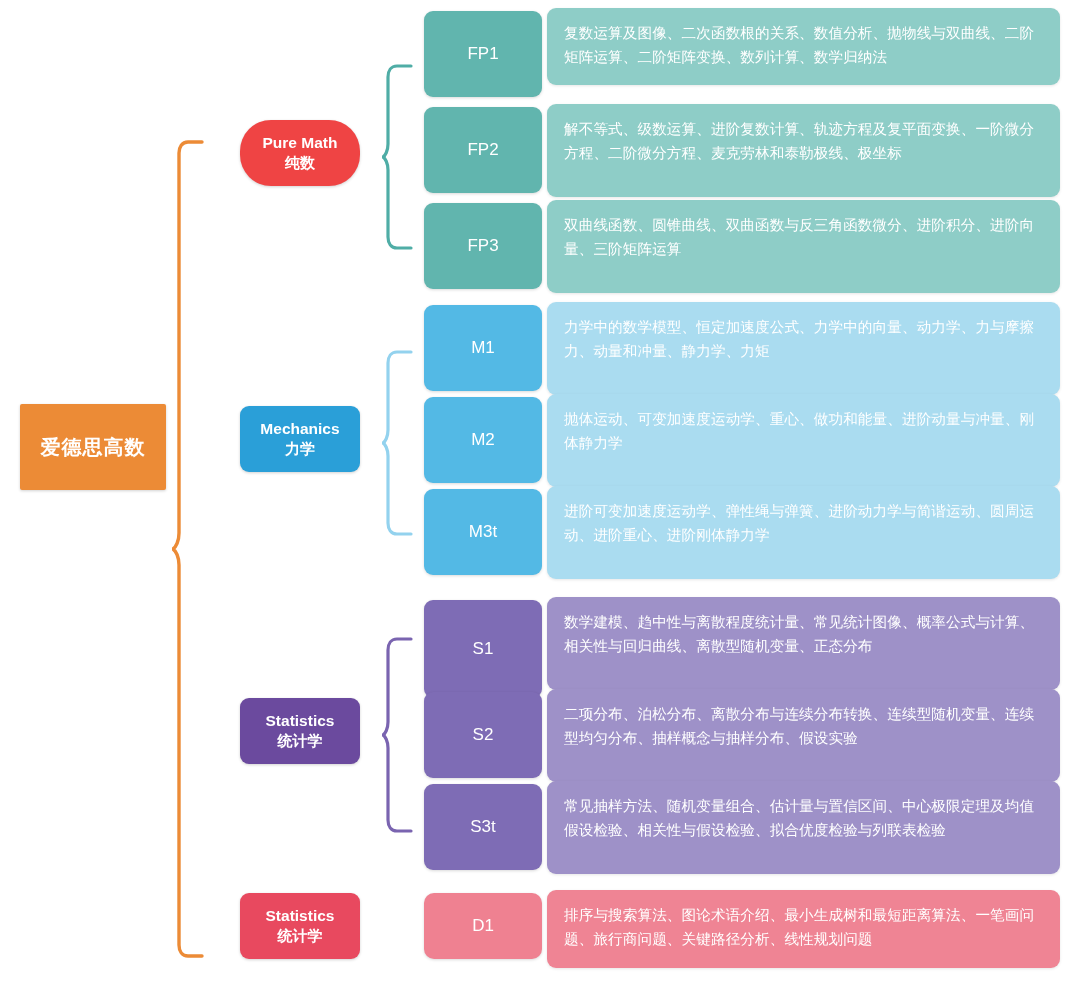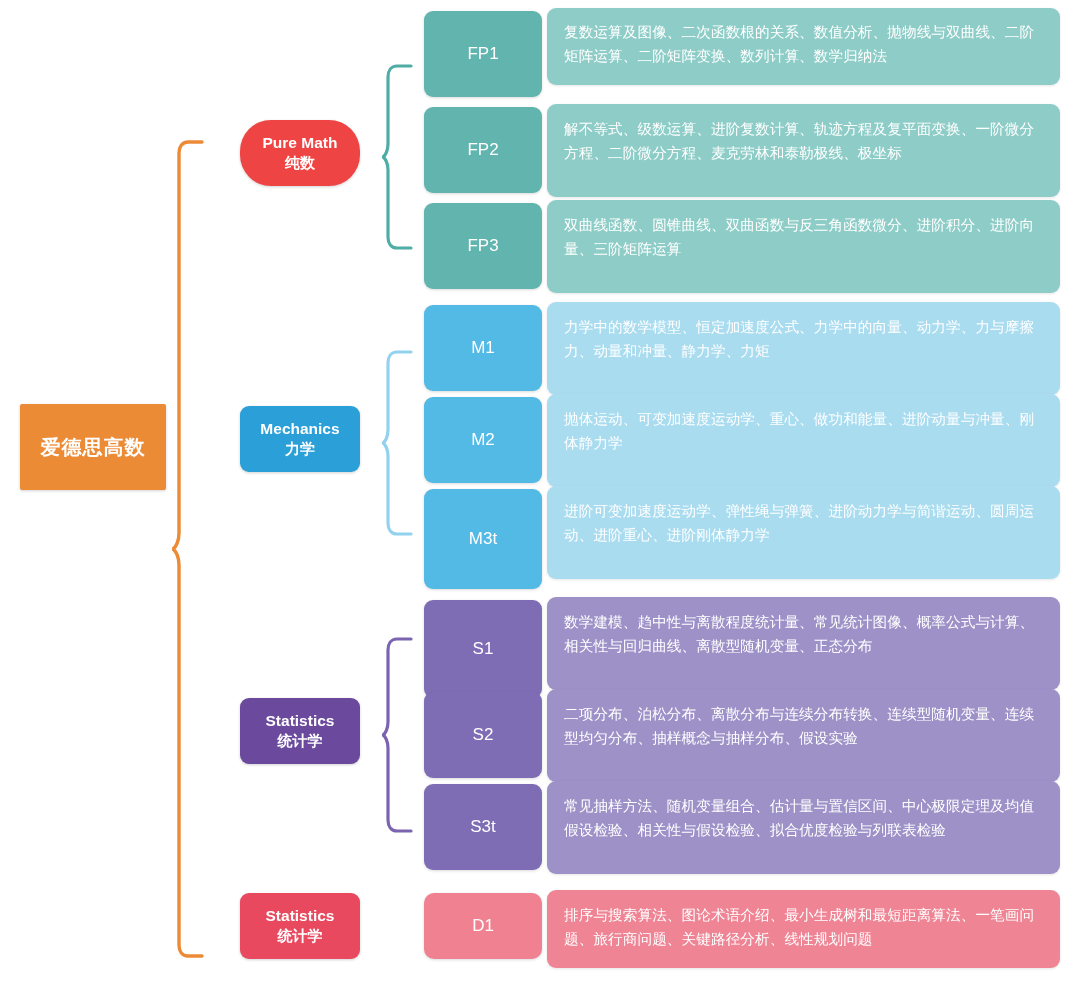--- a/index.html
+++ b/index.html
@@ -79,21 +79,21 @@
     <span class="cn-cn">纯数</span>
   </div>
 
   <svg class="brace" style="left:382px;top:62px;width:32px;height:190px;" viewBox="0 0 32 190" fill="none">
     <path d="M29 4 H15 C9 4 6 9 6 15 V82 C6 89 3 94 1 95 C3 96 6 101 6 108 V175 C6 181 9 186 15 186 H29" stroke="#4fada6" stroke-width="3.2" stroke-linecap="round" stroke-linejoin="round"></path>
   </svg>
 
   <div class="code-box" style="top: 11px; height: 86px; background: rgb(97, 181, 174);">
     <span>FP1</span>
   </div>
-  <div class="desc-box" style="top: 8px; height: 77px; background: rgb(142, 205, 199); font-family: Liberation Mono, monospace;">
+  <div class="desc-box" style="top: 8px; height: 77px; background: rgb(142, 205, 199);">
     <span>复数运算及图像、二次函数根的关系、数值分析、抛物线与双曲线、二阶矩阵运算、二阶矩阵变换、数列计算、数学归纳法</span>
   </div>
 
   <div class="code-box" style="top: 107px; height: 86px; background: rgb(97, 181, 174);">
     <span>FP2</span>
   </div>
   <div class="desc-box" style="top: 104px; height: 93px; background: rgb(142, 205, 199);">
     <span>解不等式、级数运算、进阶复数计算、轨迹方程及复平面变换、一阶微分方程、二阶微分方程、麦克劳林和泰勒极线、极坐标</span>
   </div>
 
@@ -120,21 +120,21 @@
     <span>力学中的数学模型、恒定加速度公式、力学中的向量、动力学、力与摩擦力、动量和冲量、静力学、力矩</span>
   </div>
 
   <div class="code-box" style="top: 397px; height: 86px; background: rgb(83, 185, 229);">
     <span>M2</span>
   </div>
   <div class="desc-box" style="top: 394px; height: 93px; background: rgb(170, 220, 240);">
     <span>抛体运动、可变加速度运动学、重心、做功和能量、进阶动量与冲量、刚体静力学</span>
   </div>
 
-  <div class="code-box" style="top: 489px; height: 100px; background: rgb(83, 185, 229);">
+  <div class="code-box" style="top: 489px; height: 86px; background: rgb(83, 185, 229);">
     <span>M3t</span>
   </div>
   <div class="desc-box" style="top: 486px; height: 93px; background: rgb(170, 220, 240);">
     <span>进阶可变加速度运动学、弹性绳与弹簧、进阶动力学与简谐运动、圆周运动、进阶重心、进阶刚体静力学</span>
   </div>
 
   <div class="cat-node" style="left: 240px; top: 698px; height: 66px; background: rgb(107, 74, 158);">
     <span class="cn-en">Statistics</span>
     <span class="cn-cn">统计学</span>
   </div>

